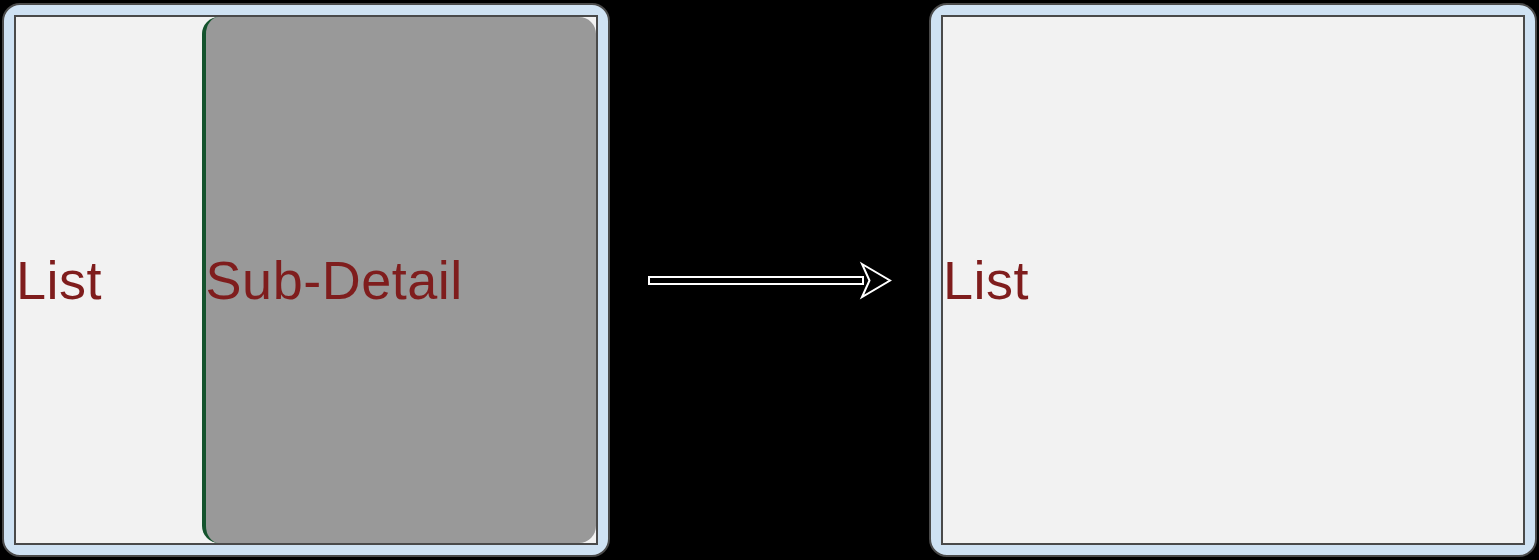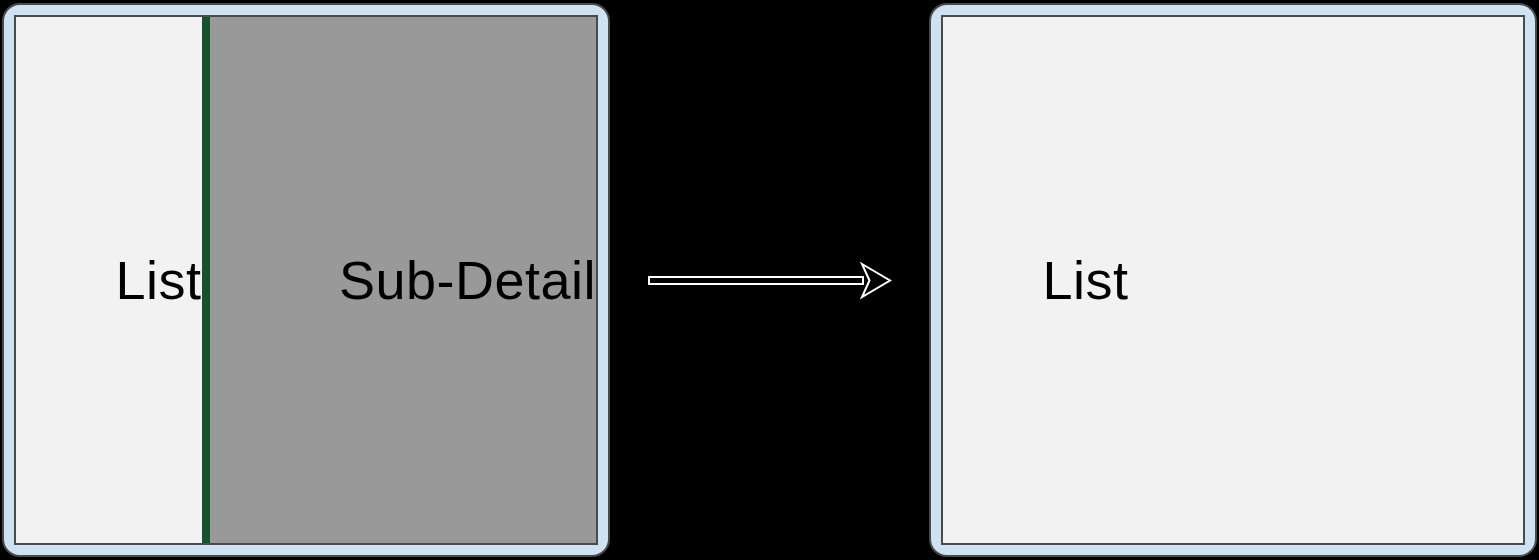--- a/index.html
+++ b/index.html
@@ -33,33 +33,34 @@
     top: 10px;
     bottom: 10px;
     border: 2px solid #4a4a4a;
     display: flex;
     overflow: hidden;
     background: #f2f2f2;
   }
   .pane {
     display: flex;
     align-items: center;
-    justify-content: flex-end;
+    justify-content: flex-start;
     font-size: 54px;
     line-height: 1;
-    color: #000000;
+    color: #7f1d1d;
     letter-spacing: 0.5px;
   }
   .pane-list {
     width: 32%;
     background: #f2f2f2;
   }
   .pane-detail {
     flex: 1;
-    border-left: 8px solid #14532d;
+    border-left: 4px solid #14532d;
+    border-radius: 17px;
   }
   .device-left  .pane-detail { background: #999999; }
   .device-right .pane-detail { background: #cccccc; }
   .arrow {
     position: absolute;
     left: 648px;
     top: 259px;
     width: 246px;
     height: 44px;
   }

